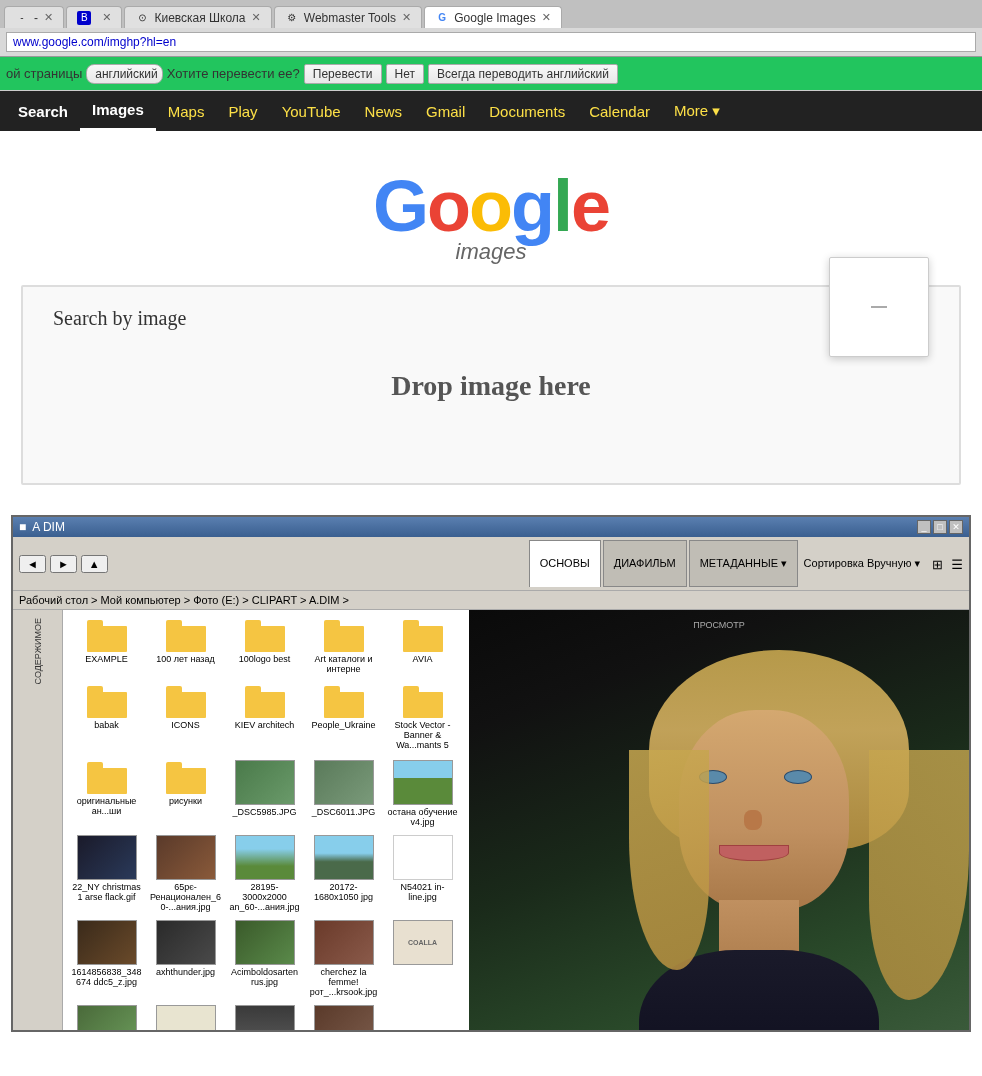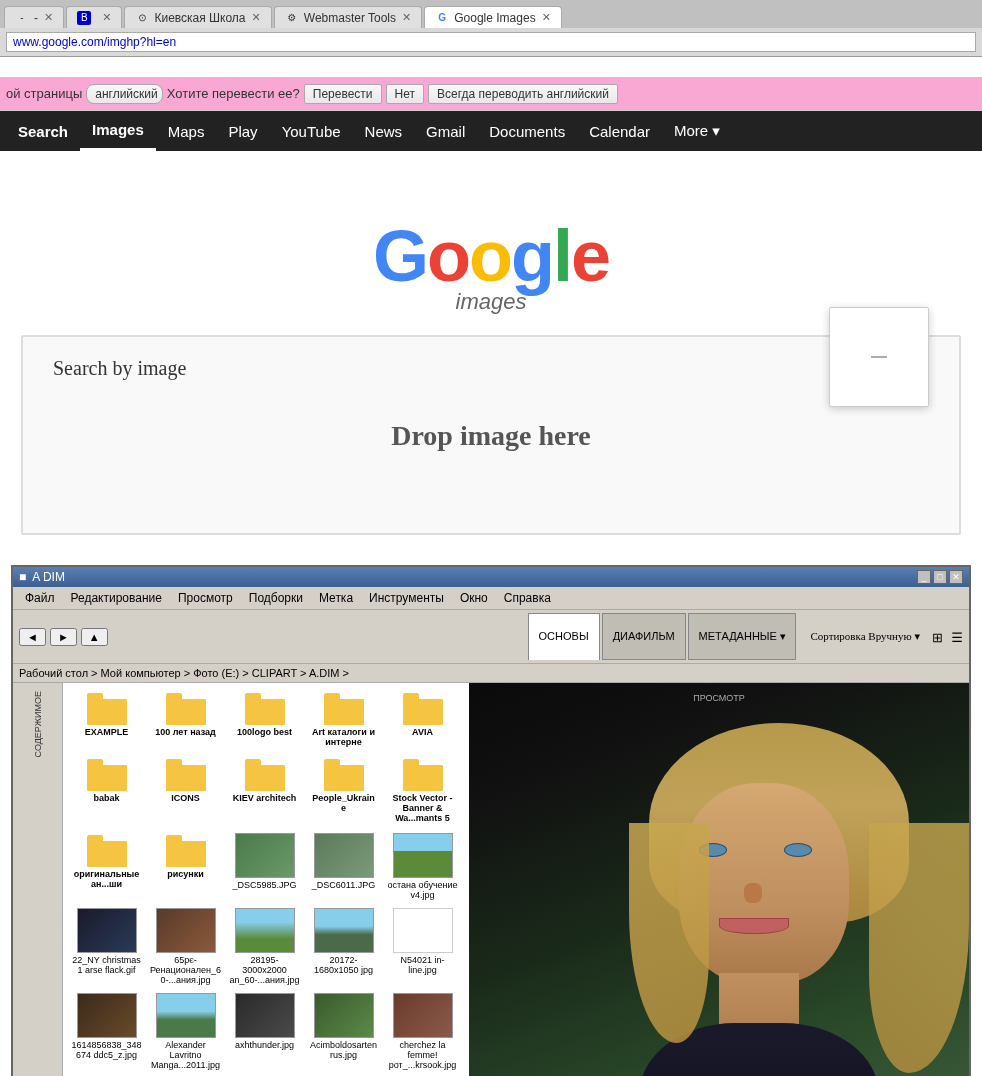--- a/index.html
+++ b/index.html
@@ -66,26 +66,25 @@
       padding: 1px 6px;
       font-size: 12px;
       color: #00c;
     }
 
     
     .translation-bar {
       display: flex;
       align-items: center;
       padding: 4px 6px;
-      background: #f9a8d4;
+      background: #22c55e;
       border-bottom: 1px solid #ccc;
       font-size: 13px;
       gap: 4px;
       height: 34px;
-      margin-top: 20px;
     }
     .trans-text {
       color: #333;
       font-size: 13px;
     }
     .trans-btn {
       border: 1px solid #aaa;
       background: linear-gradient(#f8f8f8, #e8e8e8);
       padding: 2px 8px;
       font-size: 12px;
@@ -106,21 +105,21 @@
 
     
     .nav-bar {
       background: #222;
       display: flex;
       align-items: center;
       padding: 0 6px;
       height: 40px;
     }
     .nav-item {
-      color: #ffffff;
+      color: #fde047;
       font-size: 15px;
       padding: 0 12px;
       height: 40px;
       display: flex;
       align-items: center;
       cursor: pointer;
       text-decoration: none;
     }
     .nav-item.active { color: #fff; font-weight: bold; border-bottom: 3px solid #fff; }
     .nav-item.bold-active { color: #fff; font-weight: bold; }
@@ -325,21 +324,20 @@
       background: #f5c542;
       border-radius: 2px 2px 0 0;
     }
     .folder-label {
       font-size: 9px;
       text-align: center;
       color: #000;
       margin-top: 2px;
       word-break: break-word;
       max-width: 72px;
-      font-weight: bold;
     }
 
     
     .thumb-item {
       width: 75px;
       display: flex;
       flex-direction: column;
       align-items: center;
       padding: 2px;
       cursor: pointer;
@@ -430,21 +428,21 @@
   <a class="nav-item">YouTube</a>
   <a class="nav-item">News</a>
   <a class="nav-item">Gmail</a>
   <a class="nav-item">Documents</a>
   <a class="nav-item">Calendar</a>
   <a class="nav-item">More ▾</a>
 </div>
 
 <div class="main-content">
 
-  <div style="text-align:center; margin-top:44px;">
+  <div style="text-align:center; margin-top:14px;">
     <div class="google-logo">
       <span class="g1">G</span><span class="g2">o</span><span class="g3">o</span><span class="g4">g</span><span class="g5">l</span><span class="g6">e</span>
     </div>
     <div class="logo-images">
       <span style="color:#666;font-style:italic;font-size:22px;">images</span>
     </div>
   </div>
 
   <div style="width:950px; position:relative; margin-top:10px;">
     <div class="drop-panel">
@@ -465,43 +463,33 @@
       <span style="font-size:12px;">■</span>
       <span class="fm-title-text">A DIM</span>
     </div>
     <div class="fm-controls">
       <div class="fm-btn">_</div>
       <div class="fm-btn">□</div>
       <div class="fm-btn">✕</div>
     </div>
   </div>
 
-  <div class="fm-menu-bar">
-    <div class="fm-menu-item">Файл</div>
-    <div class="fm-menu-item">Редактирование</div>
-    <div class="fm-menu-item">Просмотр</div>
-    <div class="fm-menu-item">Подборки</div>
-    <div class="fm-menu-item">Метка</div>
-    <div class="fm-menu-item">Инструменты</div>
-    <div class="fm-menu-item">Окно</div>
-    <div class="fm-menu-item">Справка</div>
-  </div>
 
   <div class="fm-toolbar">
     <button style="font-size:11px;padding:1px 6px;">◄</button>
     <button style="font-size:11px;padding:1px 6px;">►</button>
     <button style="font-size:11px;padding:1px 6px;">▲</button>
     <div style="flex:1;"></div>
 
     <div class="fm-tabs">
       <div class="fm-tab active-tab">ОСНОВЫ</div>
       <div class="fm-tab">ДИАФИЛЬМ</div>
       <div class="fm-tab">МЕТАДАННЫЕ ▾</div>
     </div>
-    <div style="margin-left:10px;font-size:11px;font-family:Liberation Serif, serif;">Сортировка Вручную ▾</div>
+    <div style="margin-left:2px;font-size:11px;">Сортировка Вручную ▾</div>
     <div style="margin-left:8px;">
       <span style="font-size:13px;margin-right:4px;">⊞</span>
       <span style="font-size:13px;">☰</span>
     </div>
   </div>
 
   <div class="fm-path-bar">
     <span>Рабочий стол &gt; Мой компьютер &gt; Фото (E:) &gt; CLIPART &gt; A.DIM &gt;</span>
   </div>
 
@@ -595,24 +583,20 @@
       <div class="thumb-item">
         <div class="thumb-img" style="background:#fff;border:1px solid #ccc;display:flex;align-items:center;justify-content:center;font-size:8px;"></div>
         <div class="thumb-label">N54021 in-line.jpg</div>
       </div>
       <div class="thumb-item">
         <div class="thumb-img" style="background:linear-gradient(135deg,#3a2a1a,#6a4a2a);"></div>
         <div class="thumb-label">1614856838_348674 ddc5_z.jpg</div>
       </div>
 
       <div class="thumb-item">
-        <div class="thumb-img" style="background:linear-gradient(180deg,#87CEEB 40%,#4a7a4a 60%);"></div>
-        <div class="thumb-label">Alexander Lavritno Manga...2011.jpg</div>
-      </div>
-      <div class="thumb-item">
         <div class="thumb-img" style="background:linear-gradient(135deg,#2a2a2a,#4a4a4a);"></div>
         <div class="thumb-label">axhthunder.jpg</div>
       </div>
       <div class="thumb-item">
         <div class="thumb-img" style="background:linear-gradient(135deg,#3a5a2a,#5a8a4a);"></div>
         <div class="thumb-label">Acimboldosarten rus.jpg</div>
       </div>
       <div class="thumb-item">
         <div class="thumb-img" style="background:linear-gradient(135deg,#6a3a2a,#8a5a4a);"></div>
         <div class="thumb-label">cherchez la femme! рот_...krsook.jpg</div>

